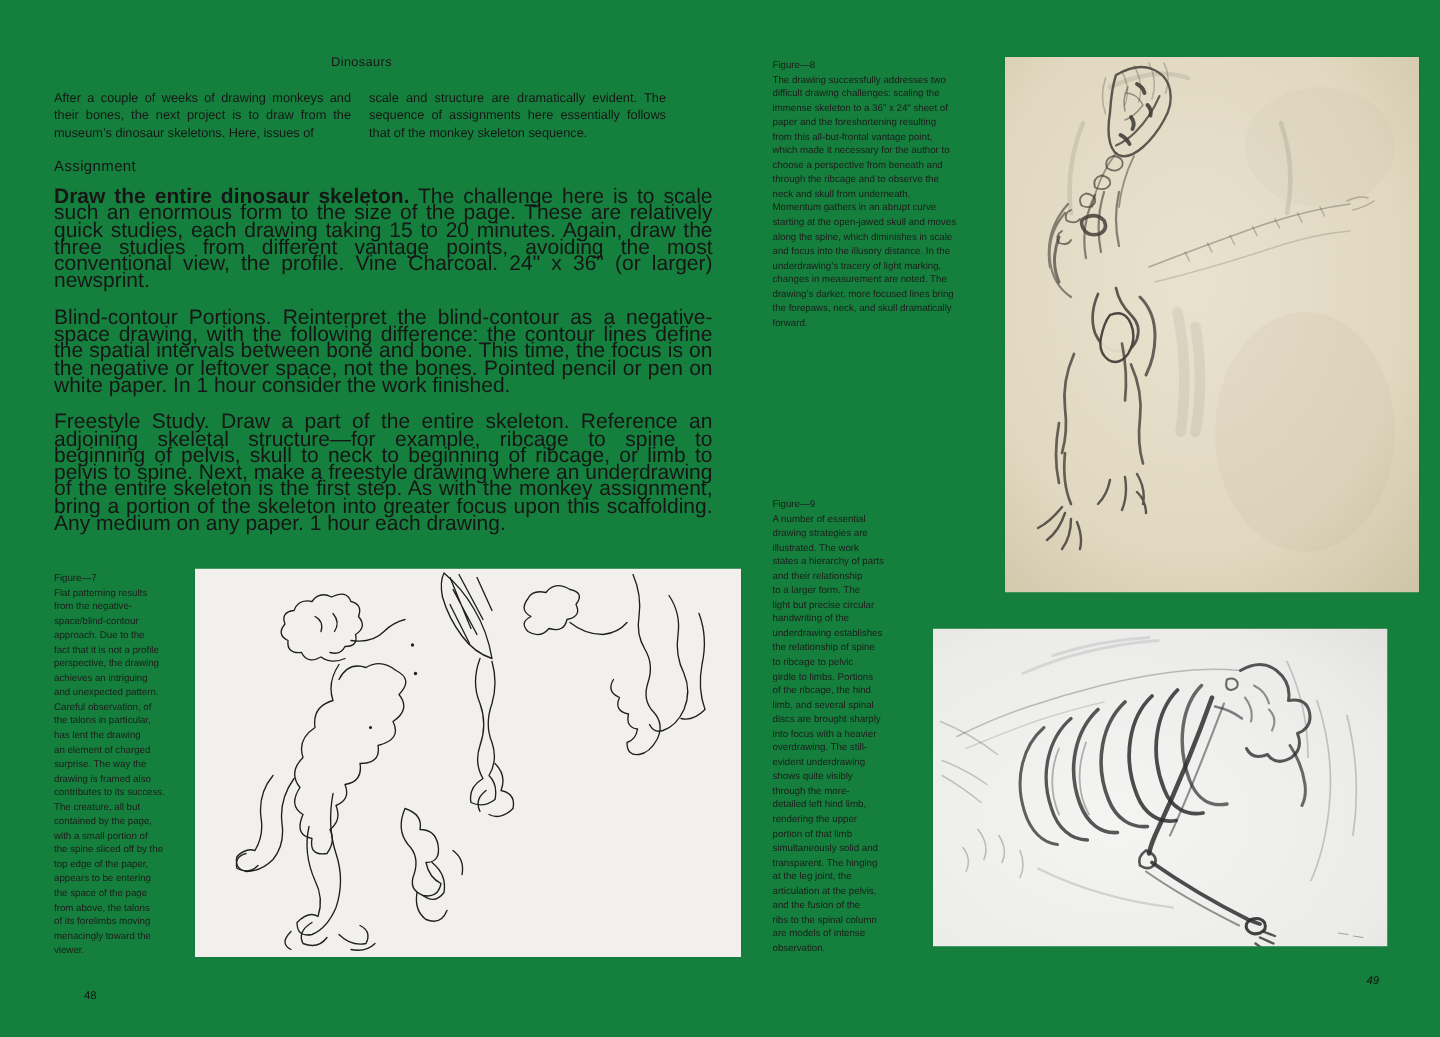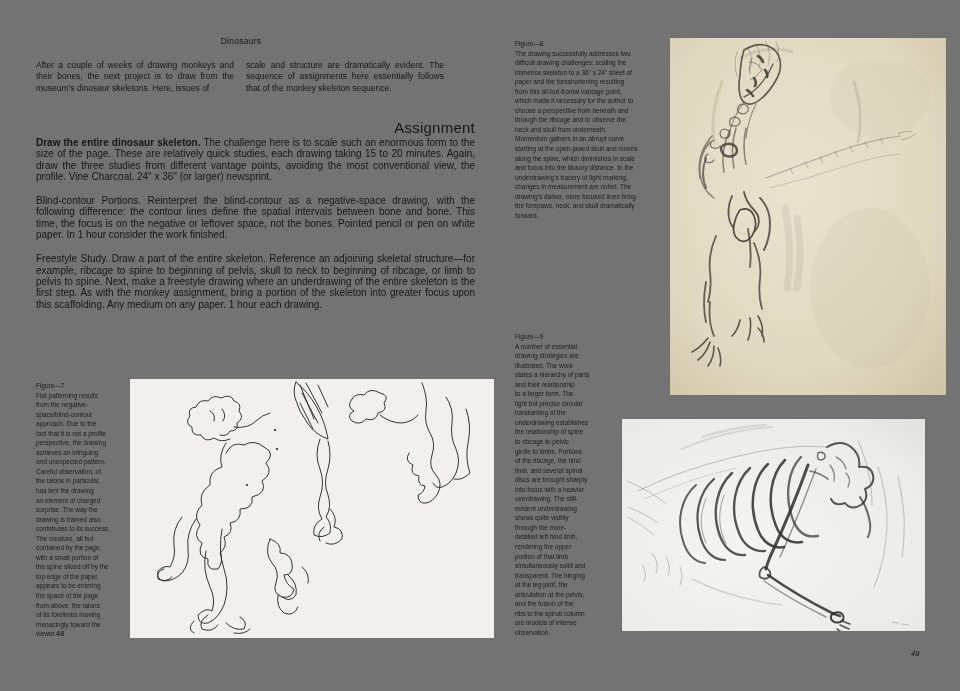--- a/index.html
+++ b/index.html
@@ -1,41 +1,41 @@
 <!DOCTYPE html>
 <html><head>
 <meta charset="utf-8">
 <style>
   html,body{margin:0;padding:0;background:#ffffff;}
   .spread{
-    position:relative;width:960px;height:691px;background:#737373;
+    position:relative;width:960px;height:691px;background:#15803d;
     font-family:"Liberation Sans",sans-serif;color:#161616;overflow:hidden;
   }
   .abs{position:absolute;}
   
   .title{top:36px;left:36px;width:410px;text-align:center;font-size:8.5px;letter-spacing:.25px;}
   .intro-col{top:60px;width:198px;font-size:8.5px;line-height:11.3px;text-align:justify;}
   .col1{left:36px;} .col2{left:246px;}
-  .heading{top:119px;left:36px;width:439px;text-align:right;font-size:15px;letter-spacing:.25px;}
-  .paras{top:137px;left:36px;width:439px;font-size:10px;line-height:11.3px;text-align:justify;}
+  .heading{top:106px;left:36px;width:439px;text-align:left;font-size:10px;letter-spacing:.25px;}
+  .paras{top:125px;left:36px;width:439px;font-size:14px;line-height:11.3px;text-align:justify;}
   .paras p{margin:0 0 13px 0;}
   .lead-b{font-weight:bold;}
   
   .caption{font-size:6.5px;line-height:9.55px;white-space:pre;letter-spacing:-0.02px;color:#1c1c1c;}
   .cap7{top:381px;left:36px;width:96px;}
   .cap8{top:39px;left:515px;width:128px;}
   .cap9{top:332px;left:515px;width:107px;}
   
   .fig{position:absolute;box-shadow:0 0 0 0.5px rgba(0,0,0,0.05);}
   .fig svg{display:block;width:100%;height:100%;}
   .fig7{left:130px;top:379px;width:364px;height:259px;}
   .fig8{left:670px;top:38px;width:276px;height:357px;}
   .fig9{left:622px;top:419px;width:303px;height:212px;}
   .pagenum{font-size:7.5px;color:#111;}
-  .pn-left{left:56px;top:629px;}
+  .pn-left{left:56px;top:659px;}
   .pn-right{left:911px;top:649px;font-style:italic;}
 </style>
 </head>
 <body>
 
 <div class="spread">
 
   <div class="abs title">Dinosaurs</div>
 
   <div class="abs intro-col col1">After a couple of weeks of drawing monkeys and their bones, the next project is to draw from the museum’s dinosaur skeletons. Here, issues of</div>

